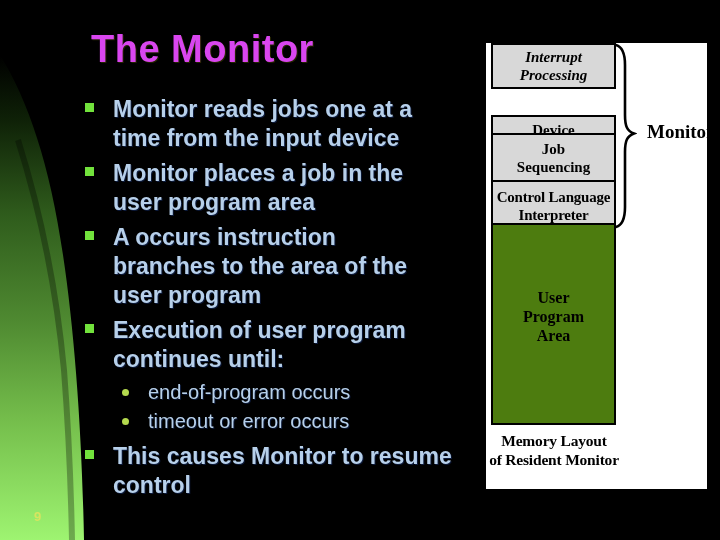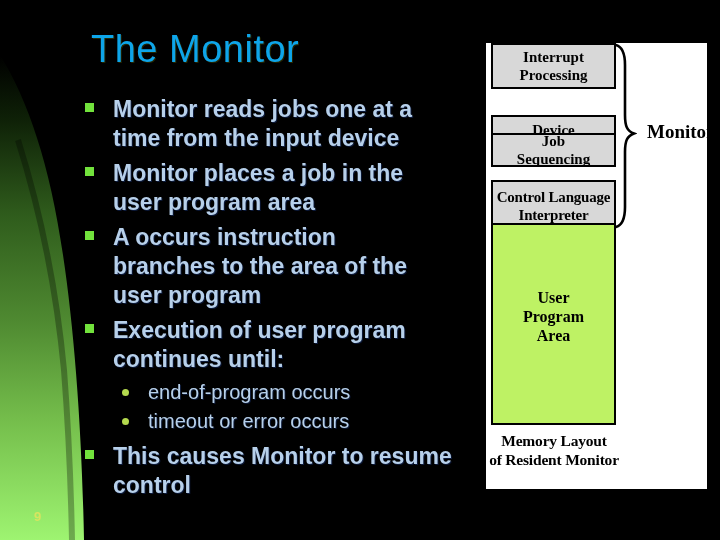--- a/index.html
+++ b/index.html
@@ -9,22 +9,22 @@
   }
   
   .swoosh { position:absolute; left:0; top:0; width:100px; height:540px; }
   
   .pagenum {
     position:absolute; left:34px; top:509px; font-size:13px; font-weight:bold;
     color:#dfe45f; opacity:0.9;
   }
   
   .title {
-    position:absolute; left:91px; top:28px; font-size:38px; font-weight:normal;
-    color:#0ea5e9; letter-spacing:0.5px; white-space:nowrap;
+    position:absolute; left:91px; top:28px; font-size:38px; font-weight:bold;
+    color:#d946ef; letter-spacing:0.5px; white-space:nowrap;
     text-shadow:1px 1px 0 rgba(70,70,0,0.55);
   }
   
   .content { position:absolute; left:85px; top:95px; width:420px; }
   .bullet { display:flex; margin:0 0 6px 0; }
   .sq {
     flex:none; width:9px; height:9px; background:#72e23c; margin:8px 19px 0 0;
   }
   .btext {
     width:392px; font-size:23px; font-weight:bold; line-height:29px;
@@ -45,25 +45,25 @@
     position:absolute; left:486px; top:43px; width:221px; height:446px;
     background:#fff; color:#000; font-family:"Liberation Serif", serif;
   }
   .membox {
     position:absolute; left:5px; width:125px; box-sizing:border-box;
     border:2px solid #000; background:#d8d8d8;
     display:flex; flex-direction:column; justify-content:center; align-items:center;
     text-align:center; font-weight:bold; font-size:15px; line-height:18px;
   }
   .membox .bl { white-space:nowrap; }
-  .membox.r1 { top:0;     height:46px; }
+  .membox.r1 { top:0;     height:46px;font-style:italic; }
   .membox.r2 { top:44px;  height:48px;margin-top:28px; }
-  .membox.r3 { top:90px;  height:34px; }
+  .membox.r3 { top:90px;  height:49px; }
   .membox.r4 { top:137px; height:51px; letter-spacing:-0.2px; }
-  .membox.r5 { top:180px; height:202px; background:#bef264; justify-content:flex-start;
+  .membox.r5 { top:180px; height:202px; background:#4d7c0f; justify-content:flex-start;
                padding-top:63px; font-size:16px; line-height:19px; }
   .brace { position:absolute; left:127px; top:0; }
   .brace-label-wrap {
     position:absolute; left:161px; top:78px; width:60px; height:26px; overflow:hidden;
   }
   .brace-label {
     font-weight:bold; font-size:19px; white-space:nowrap; color:#000;
   }
   .caption {
     position:absolute; left:68px; top:388px; transform:translateX(-50%);

